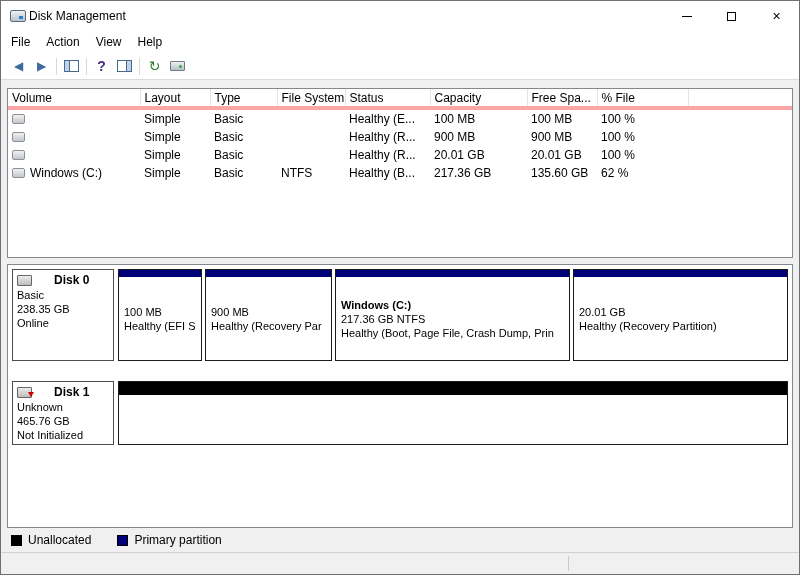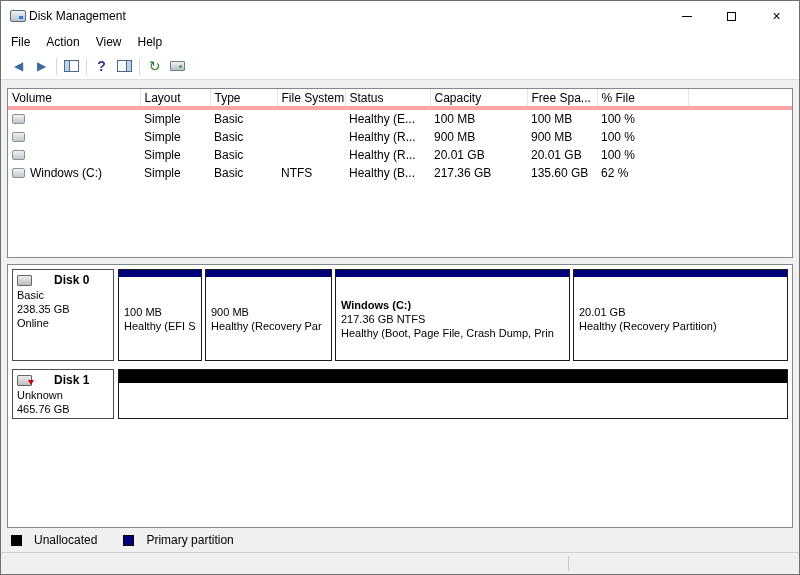--- a/index.html
+++ b/index.html
@@ -49,21 +49,21 @@
   th.filler { border-right:none; }
   td { padding:0 4px; height:18px; line-height:18px; white-space:nowrap; overflow:hidden; }
   .vol-ico { display:inline-block; width:13px; height:10px; margin-right:5px; vertical-align:-1px;
              background:linear-gradient(#f2f2f2,#c2c7cc); border:1px solid #8a9097; border-radius:2px; }
 
   .splitter { height:6px; }
 
   
   .graph-panel { height:264px; background:#fff; border:1px solid #828790; position:relative; overflow:hidden; }
   .disk-row { display:flex; margin:4px; height:92px; }
-  .disk-row.disk1 { margin-top:8px; height:50px; }
+  .disk-row.disk1 { margin-top:20px; height:64px; }
   .disk-label { flex:0 0 102px; border:1px solid #4d4d4d; background:#fff; padding:3px 4px; font-size:11px; line-height:14px; overflow:hidden; }
   .disk-label .dname { font-weight:bold; font-size:12px; display:flex; align-items:center; gap:22px; margin-bottom:1px; }
   .disk-ico { width:15px; height:11px; flex:0 0 15px; display:inline-block; position:relative;
               background:linear-gradient(#ececec,#bdbdbd); border:1px solid #666; border-radius:1px; }
   .disk-ico.err::after { content:""; position:absolute; right:-3px; bottom:-3px; width:0; height:0;
                          border:3px solid transparent; border-top:5px solid #c00; }
   .dmeta { white-space:nowrap; overflow:hidden; }
 
   .partitions { flex:1 1 auto; margin-left:4px; display:flex; gap:3px; min-width:0; }
   .part { border:1px solid #1a1a1a; background:#fff; display:flex; flex-direction:column; overflow:hidden; }
@@ -71,21 +71,21 @@
   .part-strip { flex:0 0 7px; background:#00007a; }
   .part-body { flex:1; display:flex; flex-direction:column; justify-content:center; padding:2px 5px; font-size:11px; line-height:14px; overflow:hidden; }
   .part-body div { white-space:nowrap; overflow:hidden; }
   .part-name { font-weight:bold; }
 
   .disk1-area { flex:1 1 auto; margin-left:4px; border:1px solid #1a1a1a; background:#fff; min-width:0; }
   .disk1-bar { height:13px; background:#000; }
 
   
   .legend { flex:0 0 24px; background:#f0f0f0; display:flex; align-items:center; padding-left:10px; gap:26px; font-size:12px; }
-  .leg-item { display:flex; align-items:center; gap:12px; }
+  .leg-item { display:flex; align-items:center; gap:6px; }
   .leg-swatch { width:11px; height:11px; border:1px solid #000; }
   .leg-swatch.unalloc { background:#000; }
   .leg-swatch.primary { background:#00007a; }
 
   
   .statusbar { flex:0 0 22px; background:#f0f0f0; border-top:1px solid #d0d0d0; position:relative; }
   .sb-sep { position:absolute; right:230px; top:3px; bottom:3px; width:1px; background:#c9c9c9; }
 </style>
 </head>
 <body>

